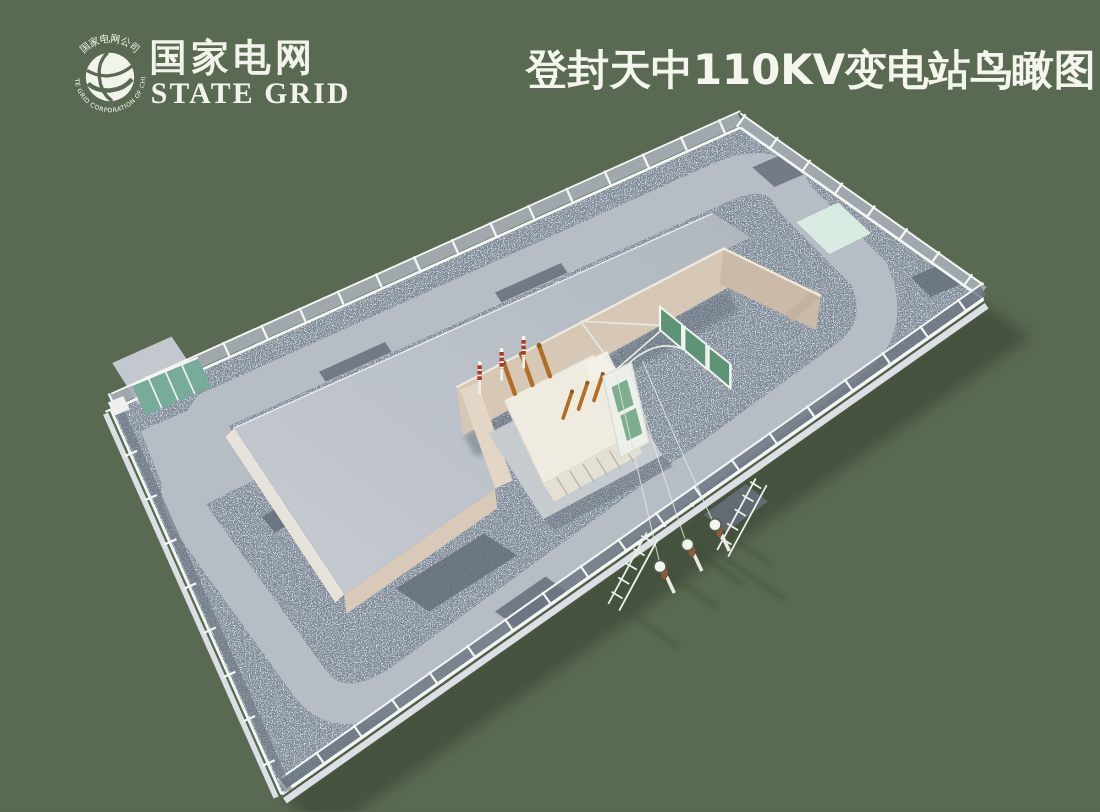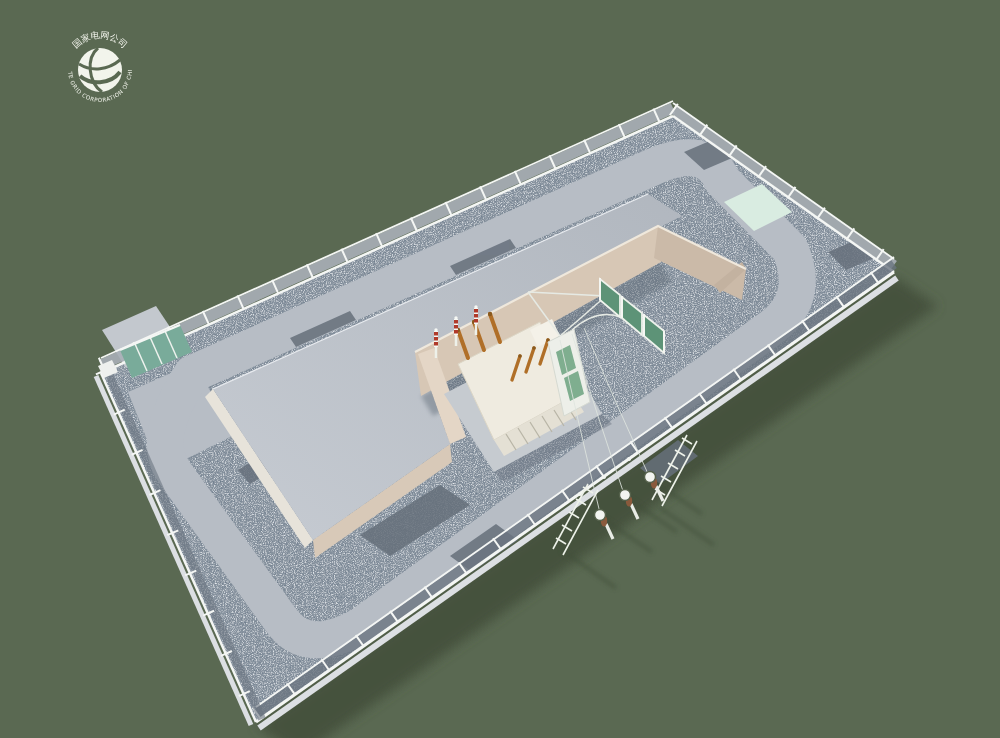--- a/index.html
+++ b/index.html
@@ -288,14 +288,19 @@
     </g>
     <text font-size="9" fill="#f2f4ec" text-anchor="middle">
       <textPath href="#arcT" startOffset="50%">国家电网公司</textPath>
     </text>
     <text font-size="5.6" fill="#f2f4ec" text-anchor="middle" letter-spacing="0.5">
       <textPath href="#arcB" startOffset="50%">STATE GRID CORPORATION OF CHINA</textPath>
     </text>
   </g>
 </svg>
 
-
+<div class="hdr">
+  <div class="brand-cn">国家电网</div>
+  <div class="brand-en">STATE GRID</div>
+  <div class="main-title">登封天中110KV变电站鸟瞰图</div>
 </div>
 
+</div>
+
 </body></html>

